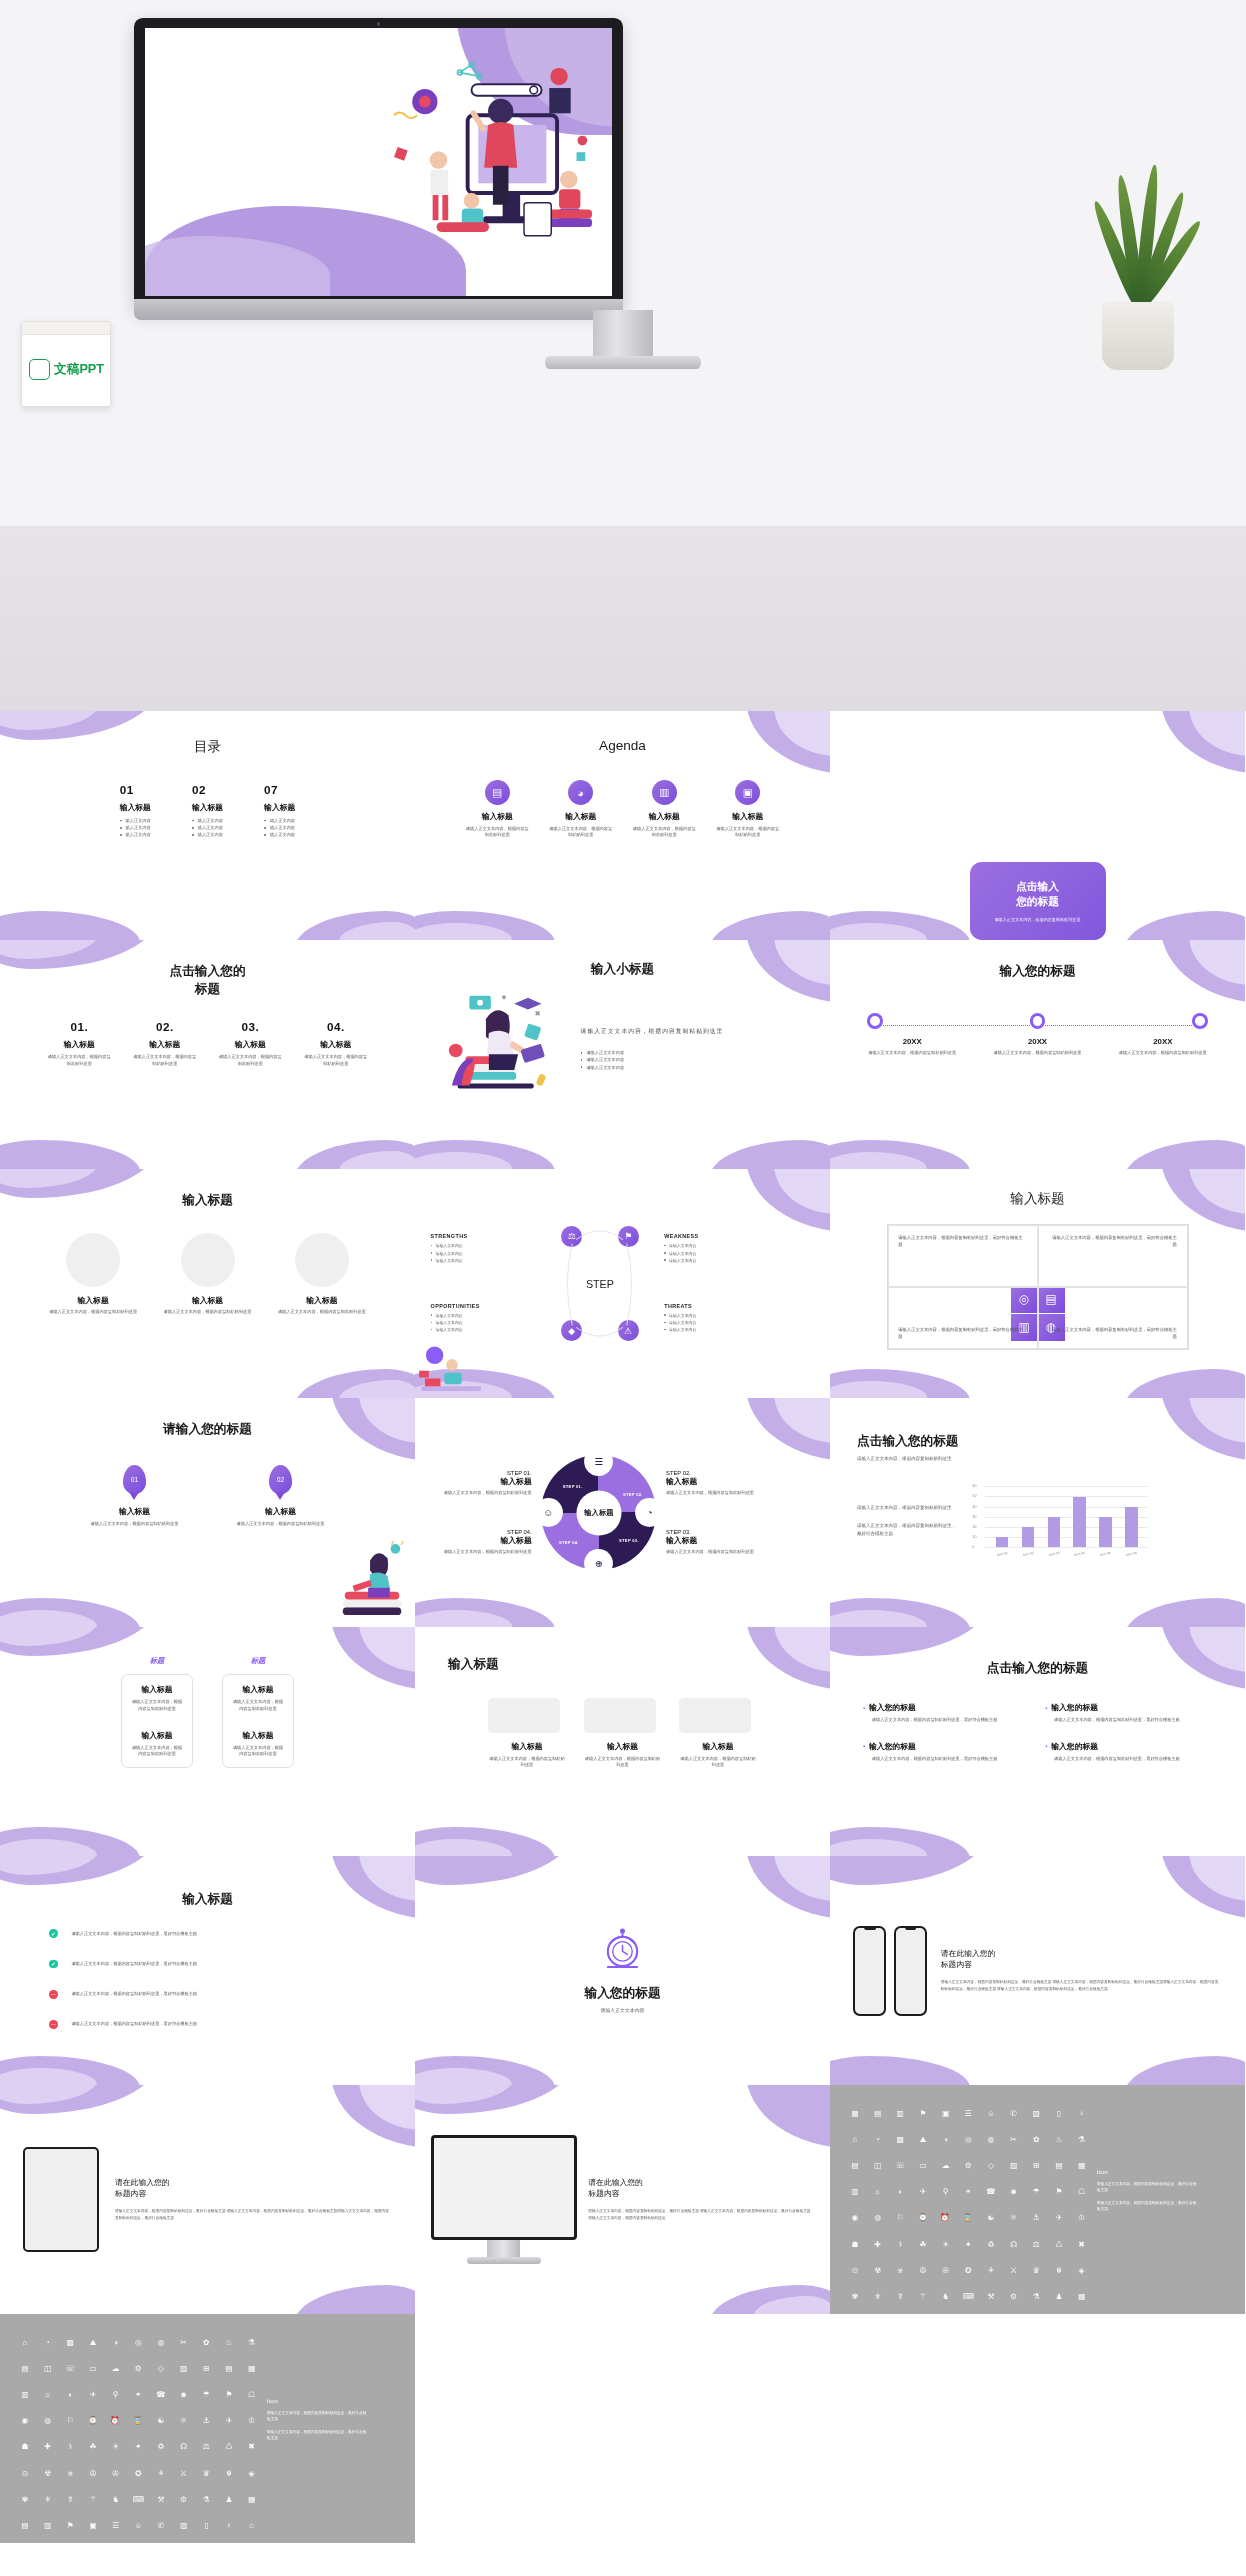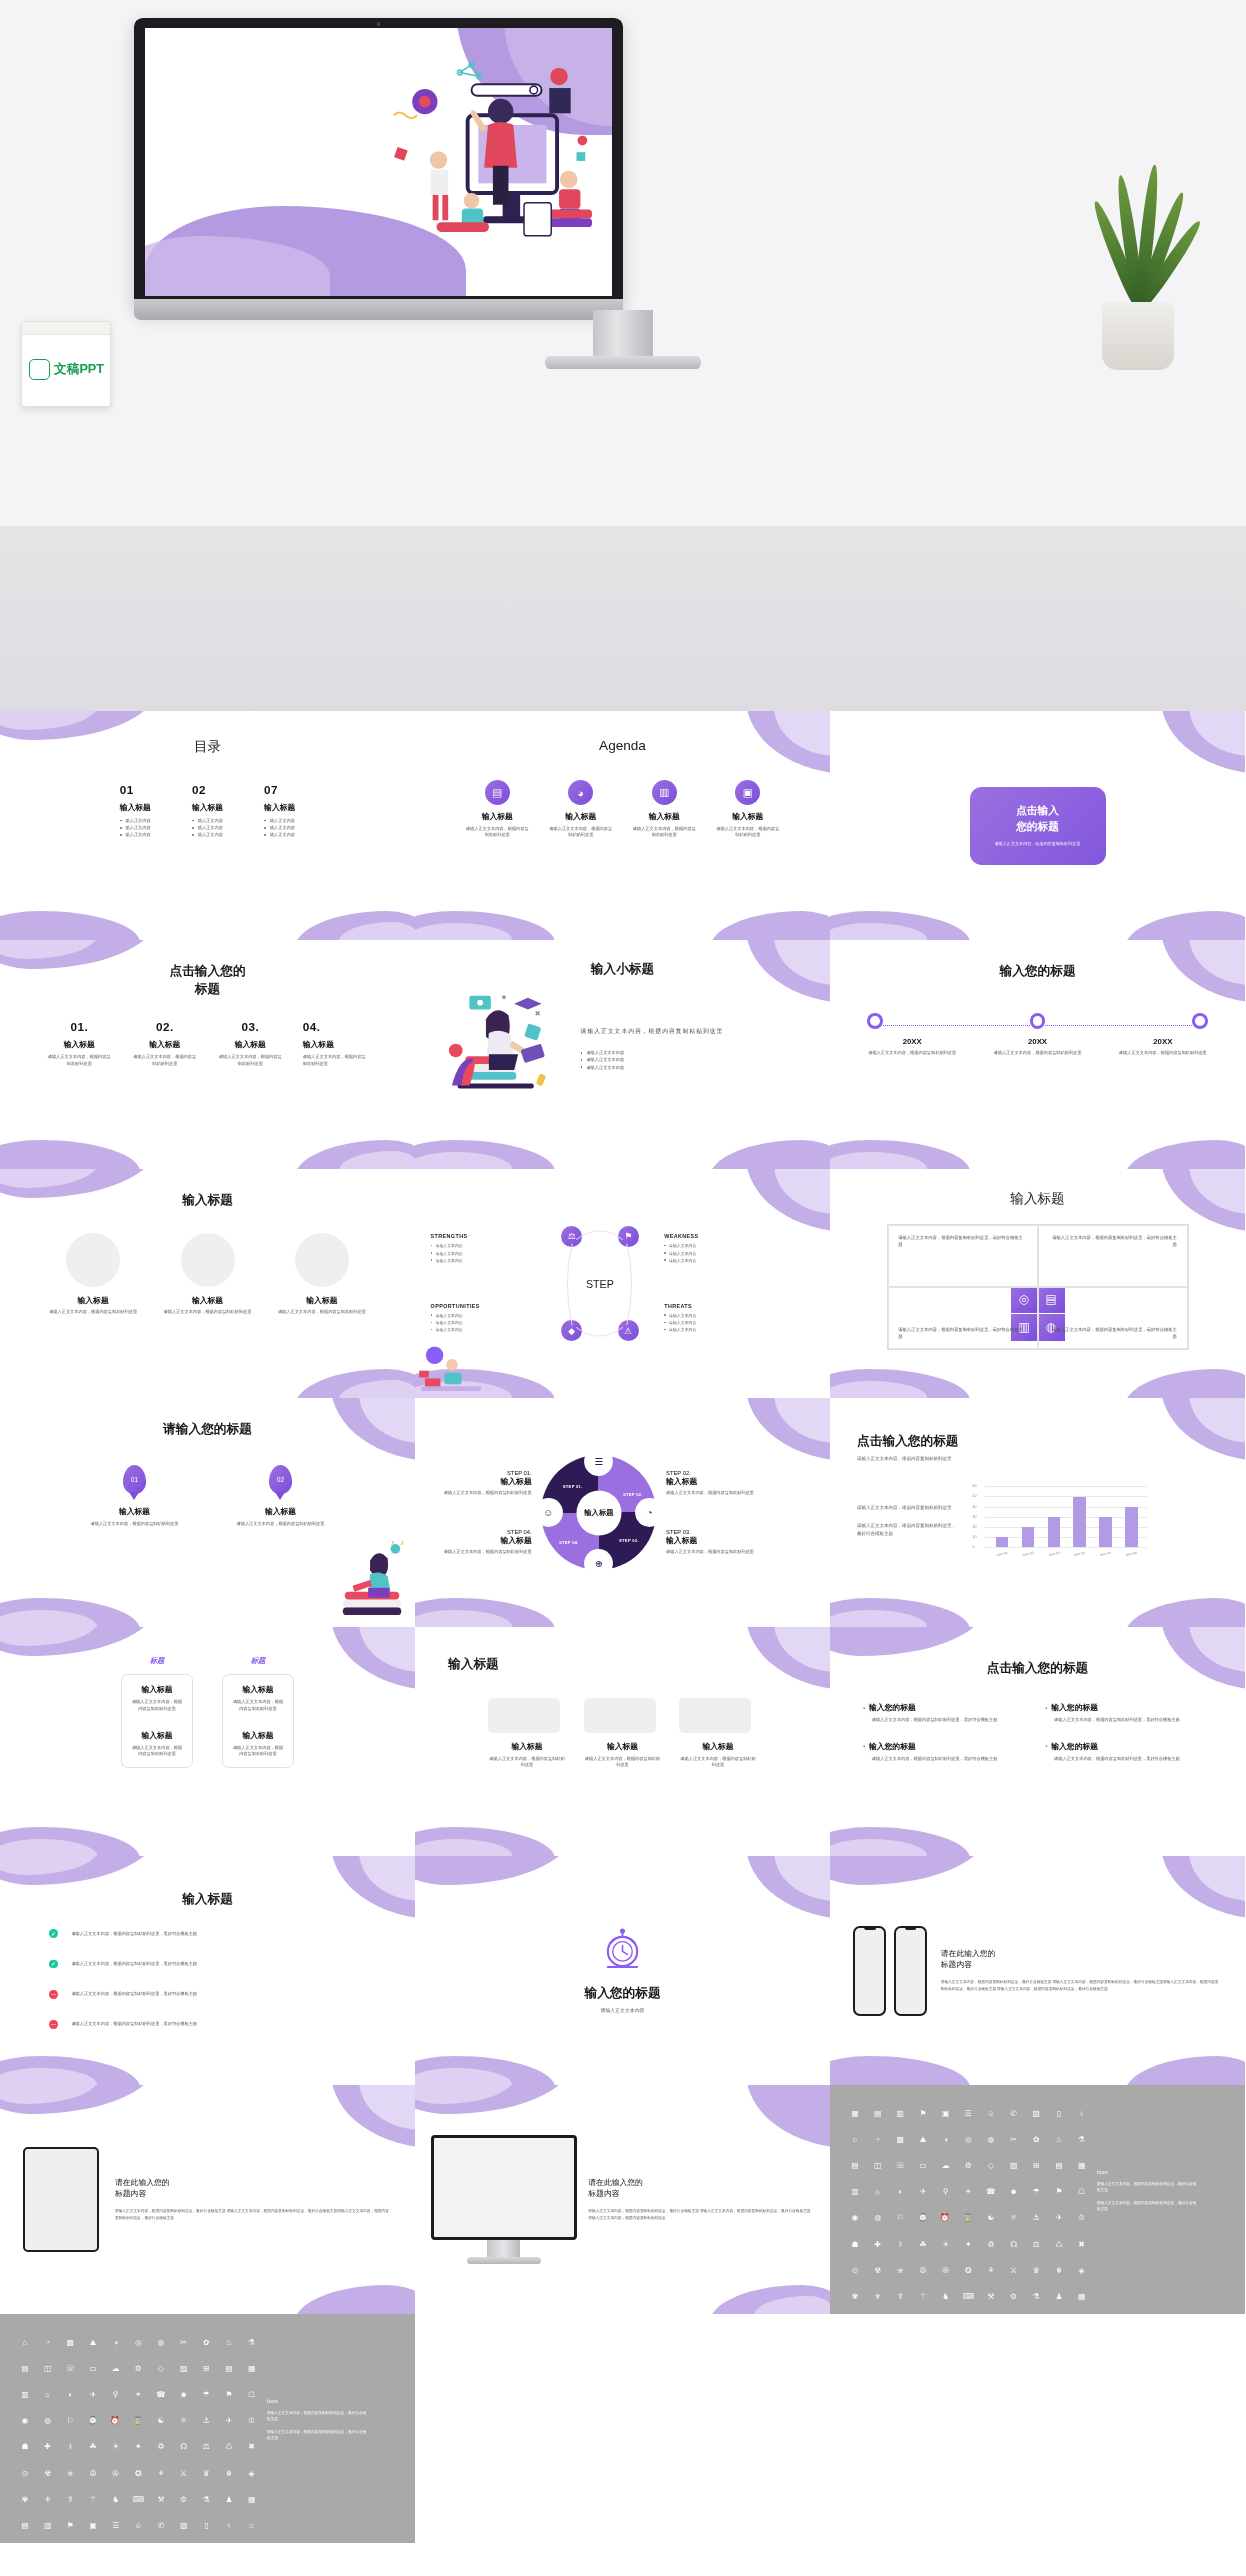--- a/index.html
+++ b/index.html
@@ -276,21 +276,21 @@
           </div>
         </div>
       </div>
 
       <div class="slide">
         <div class="b-tr"></div>
           <div class="b-tr2"></div>
           <div class="b-bl"></div>
           <div class="b-bl2"></div>
           <div class="b-br"></div>
-        <div style="display:flex;align-items:center;justify-content:center;height:229px">
+        <div style="display:flex;align-items:flex-end;justify-content:center;height:229px">
           <div class="card-purple">
             <div class="ct">
               <div>点击输入</div>
               <div>您的标题</div>
             </div>
             <div class="cs">请输入正文文本内容，根据内容复制粘贴到这里</div>
           </div>
         </div>
       </div>
     </div>
@@ -316,21 +316,21 @@
           <div style="width:66px;text-align:center">
             <div class="num">02.</div>
             <div class="mini-h" style="margin:5.8px 0 3.9px">输入标题</div>
             <div class="tiny">请输入正文文本内容，根据内容复制粘贴到这里</div>
           </div>
           <div style="width:66px;text-align:center">
             <div class="num">03.</div>
             <div class="mini-h" style="margin:5.8px 0 3.9px">输入标题</div>
             <div class="tiny">请输入正文文本内容，根据内容复制粘贴到这里</div>
           </div>
-          <div style="width:66px;">
+          <div style="width:66px;text-align:center">
             <div class="num">04.</div>
             <div class="mini-h" style="margin:5.8px 0 3.9px">输入标题</div>
             <div class="tiny">请输入正文文本内容，根据内容复制粘贴到这里</div>
           </div>
         </div>
       </div>
 
       <div class="slide">
         <div class="b-tr"></div>
           <div class="b-tr2"></div>

